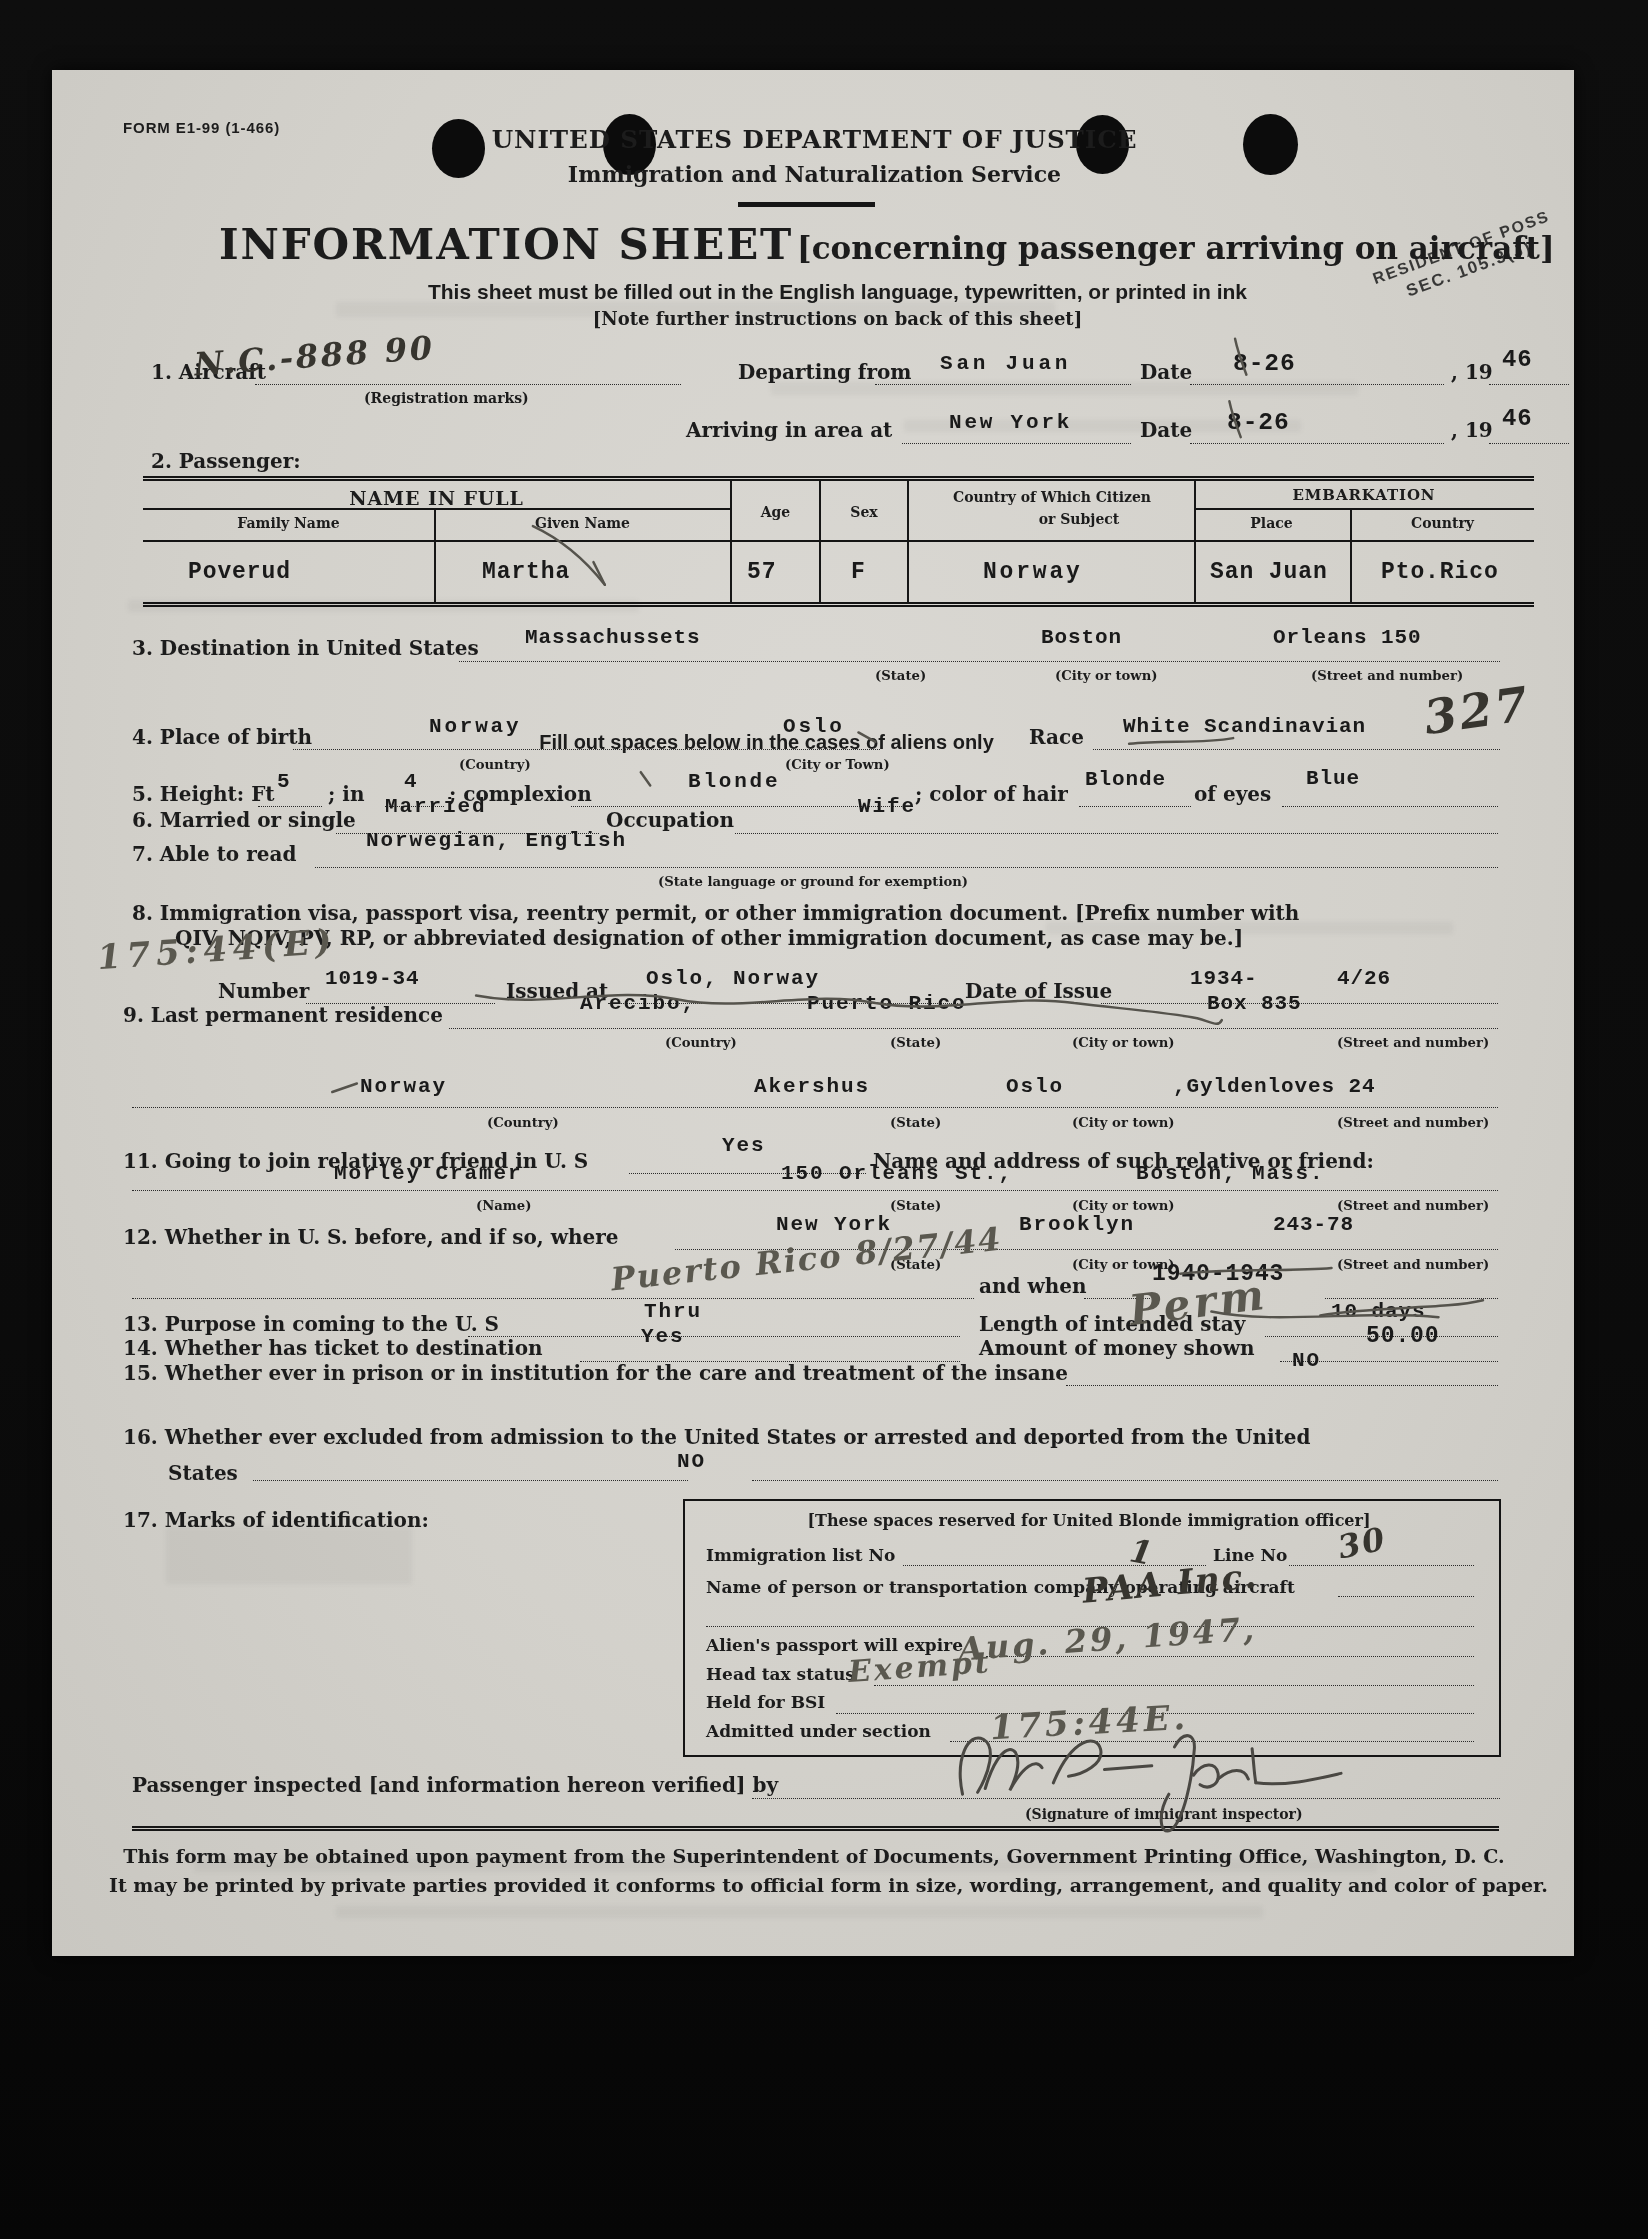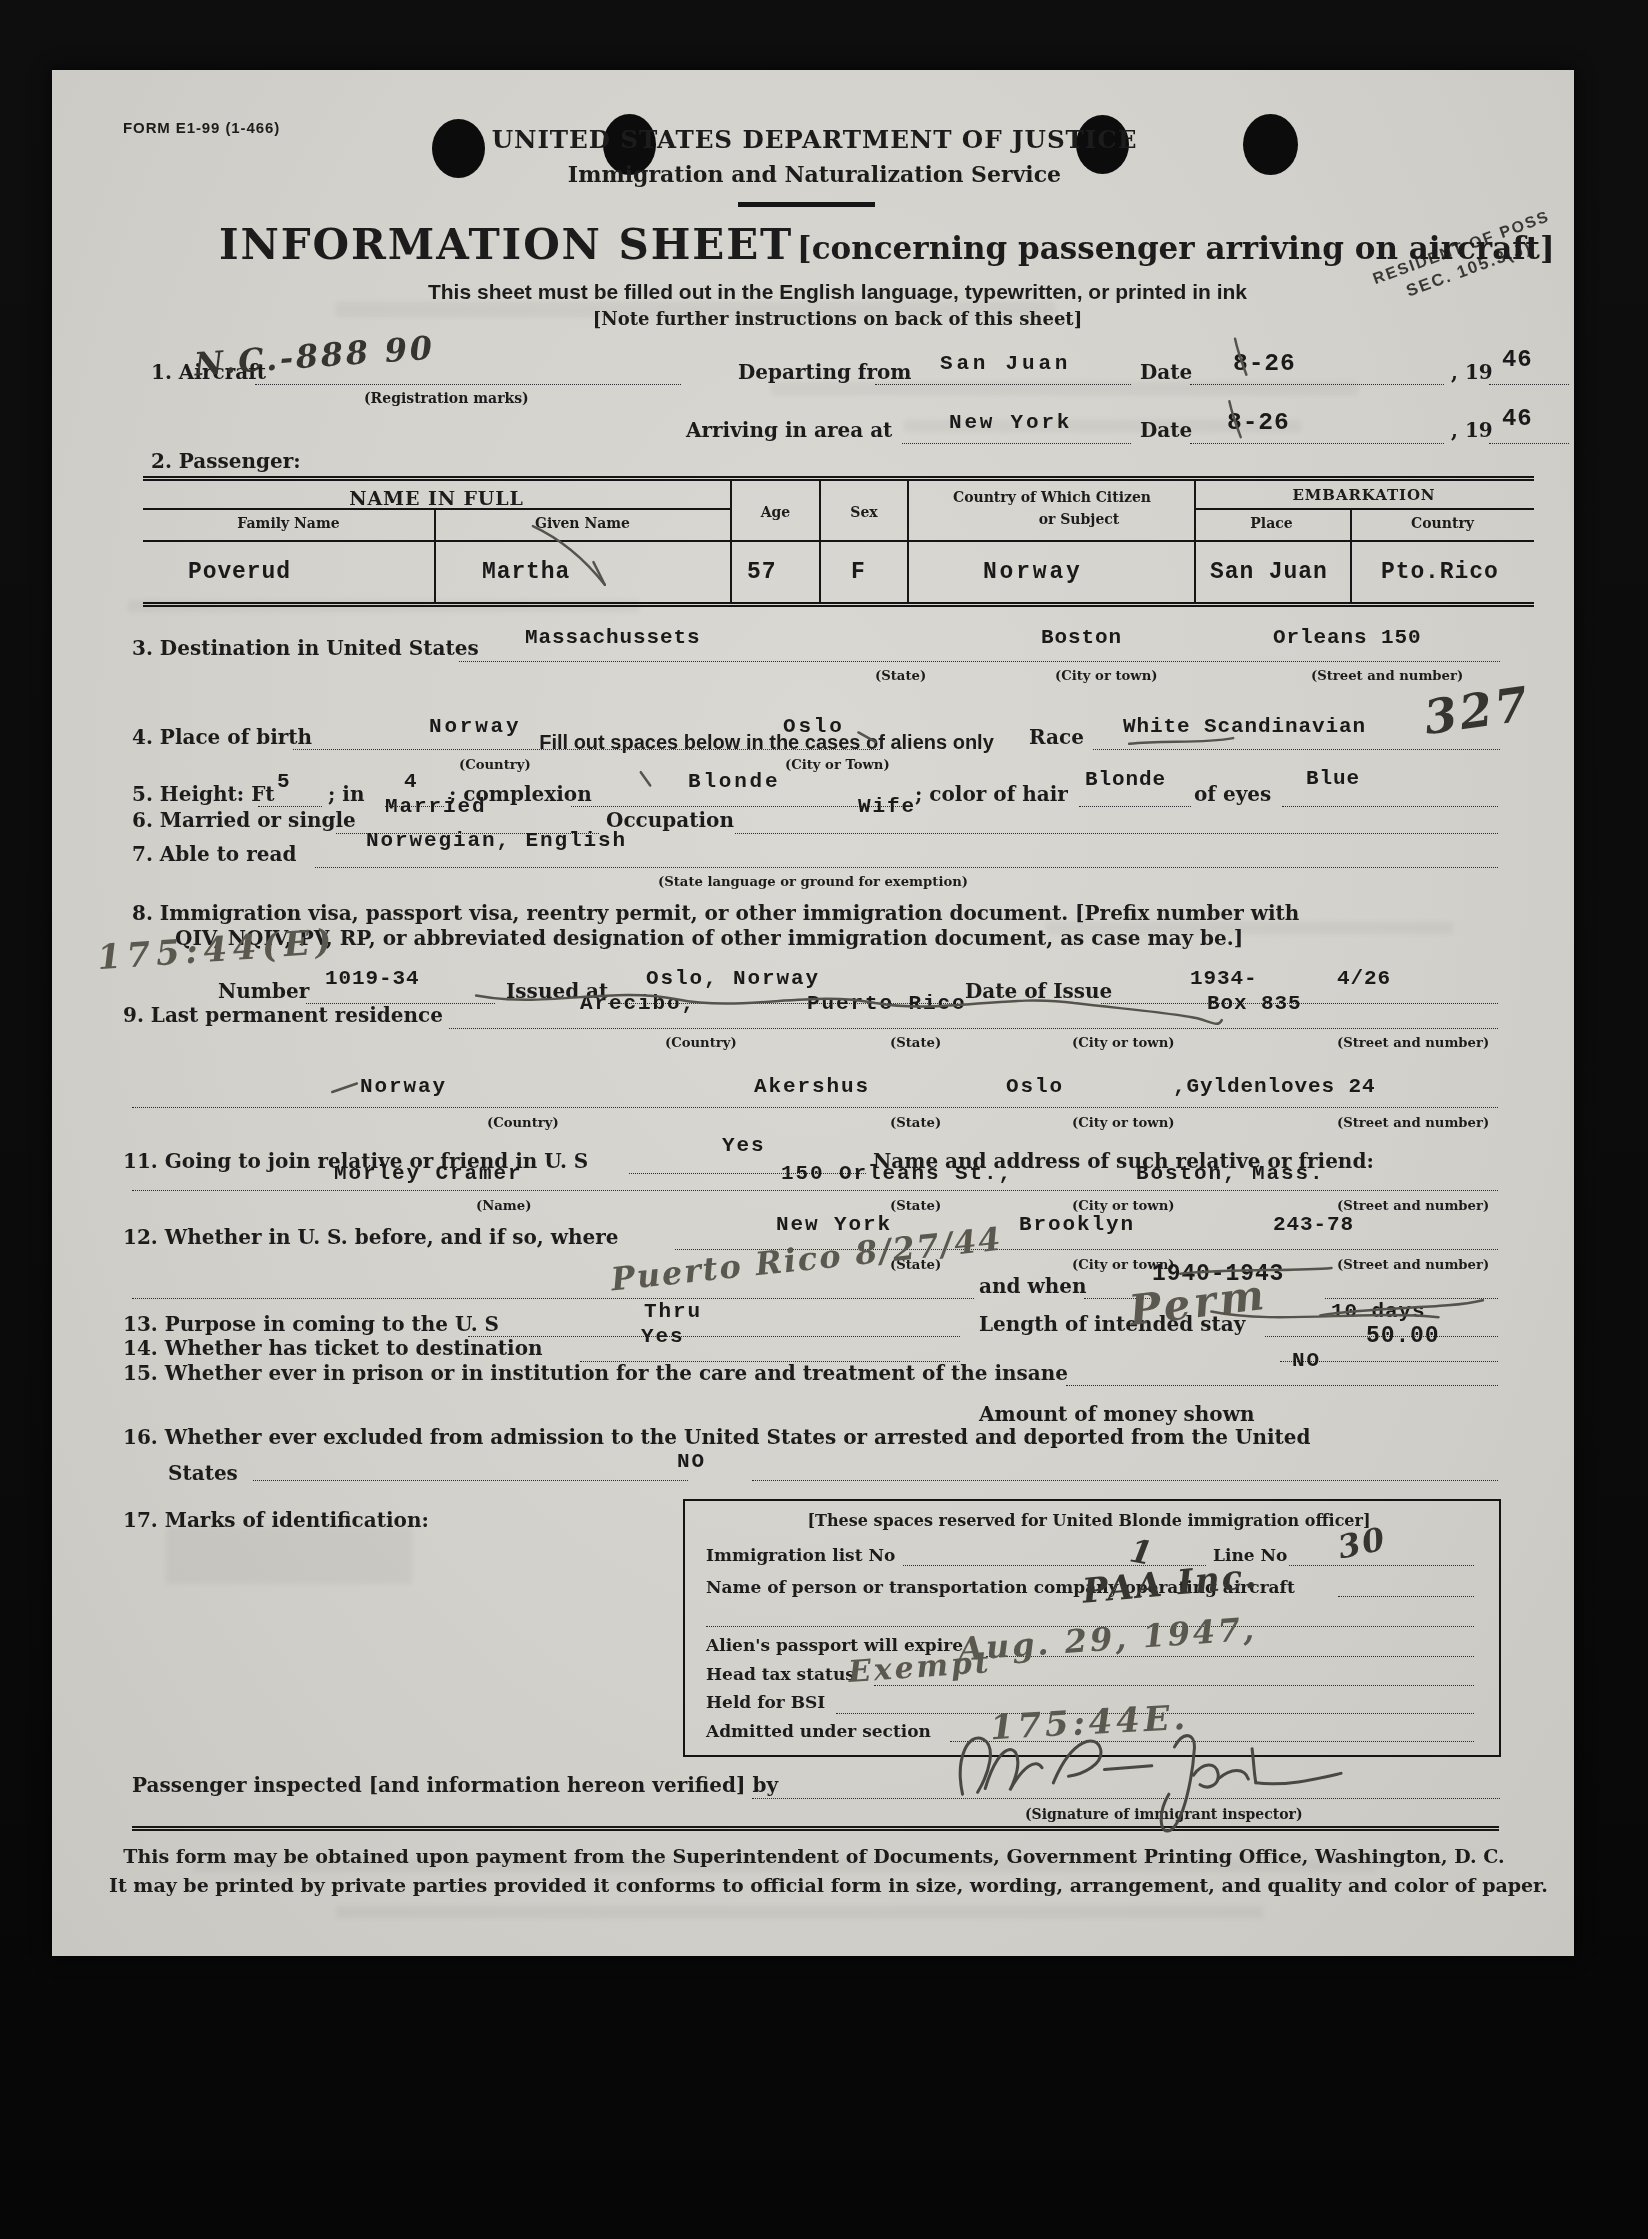--- a/index.html
+++ b/index.html
@@ -237,21 +237,21 @@
   <div class="dot" style="left:416px;top:1266px;width:492px;"></div>
   <div class="t" style="left:592px;top:1230px;letter-spacing:1.9px;">Thru</div>
   <div class="f" style="left:927px;top:1242px;">Length of intended stay</div>
   <div class="dot" style="left:1213px;top:1266px;width:233px;"></div>
   <div class="t" style="left:1279px;top:1230px;">10 days</div>
   <div class="hw pencil" style="left:1077px;top:1208px;font-size:42px;transform:rotate(-7deg);letter-spacing:3.8px;">Perm</div>
 
   <div class="f" style="left:71px;top:1266px;">14. Whether has ticket to destination</div>
   <div class="dot" style="left:528px;top:1291px;width:380px;"></div>
   <div class="t" style="left:589px;top:1255px;letter-spacing:1.9px;">Yes</div>
-  <div class="f" style="left:927px;top:1332px;">Amount of money shown</div>
+  <div class="f" style="left:927px;top:1266px;">Amount of money shown</div>
   <div class="dot" style="left:1228px;top:1291px;width:218px;"></div>
   <div class="t" style="left:1314px;top:1253px;font-size:23px;">50.00</div>
 
   <div class="f" style="left:71px;top:1291px;">15. Whether ever in prison or in institution for the care and treatment of the insane</div>
   <div class="dot" style="left:1014px;top:1315px;width:432px;"></div>
   <div class="t" style="left:1240px;top:1279px;letter-spacing:1.9px;">NO</div>
 
   <div class="f" style="left:71px;top:1355px;">16. Whether ever excluded from admission to the United States or arrested and deported from the United</div>
   <div class="f" style="left:116px;top:1391px;">States</div>
   <div class="dot" style="left:201px;top:1410px;width:435px;"></div>

